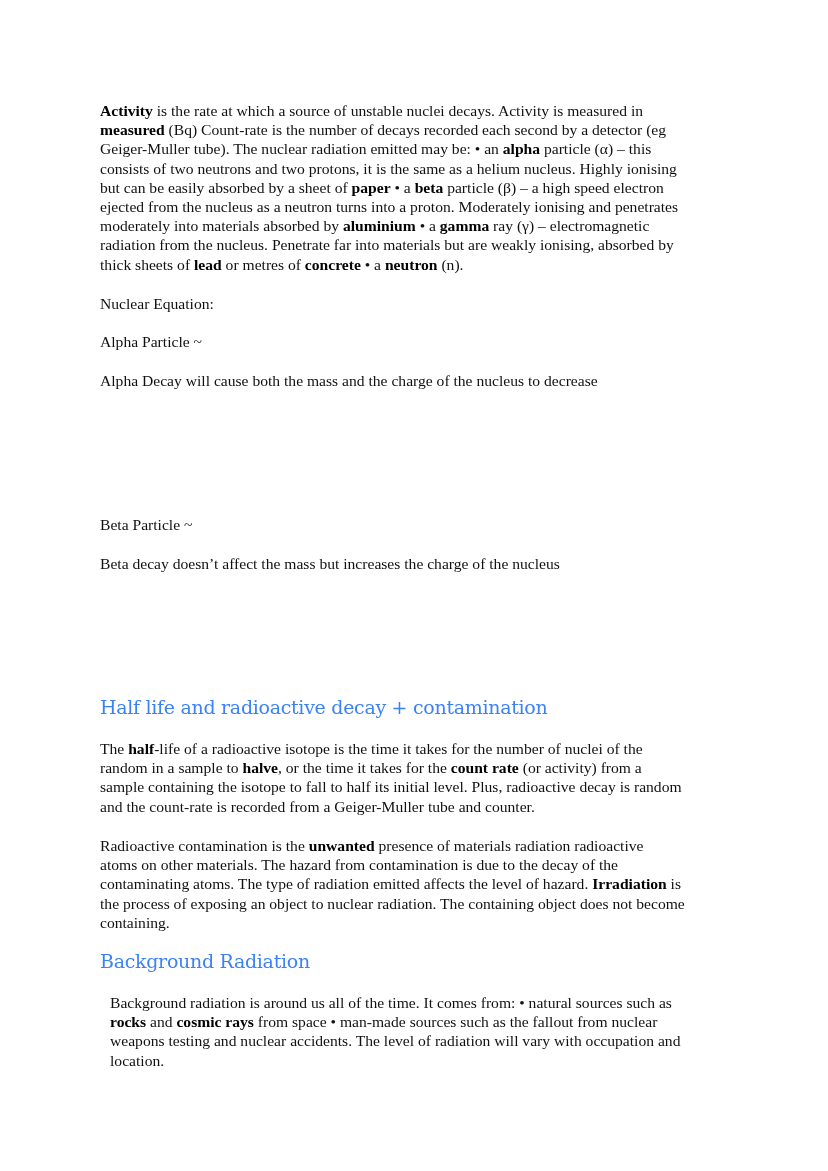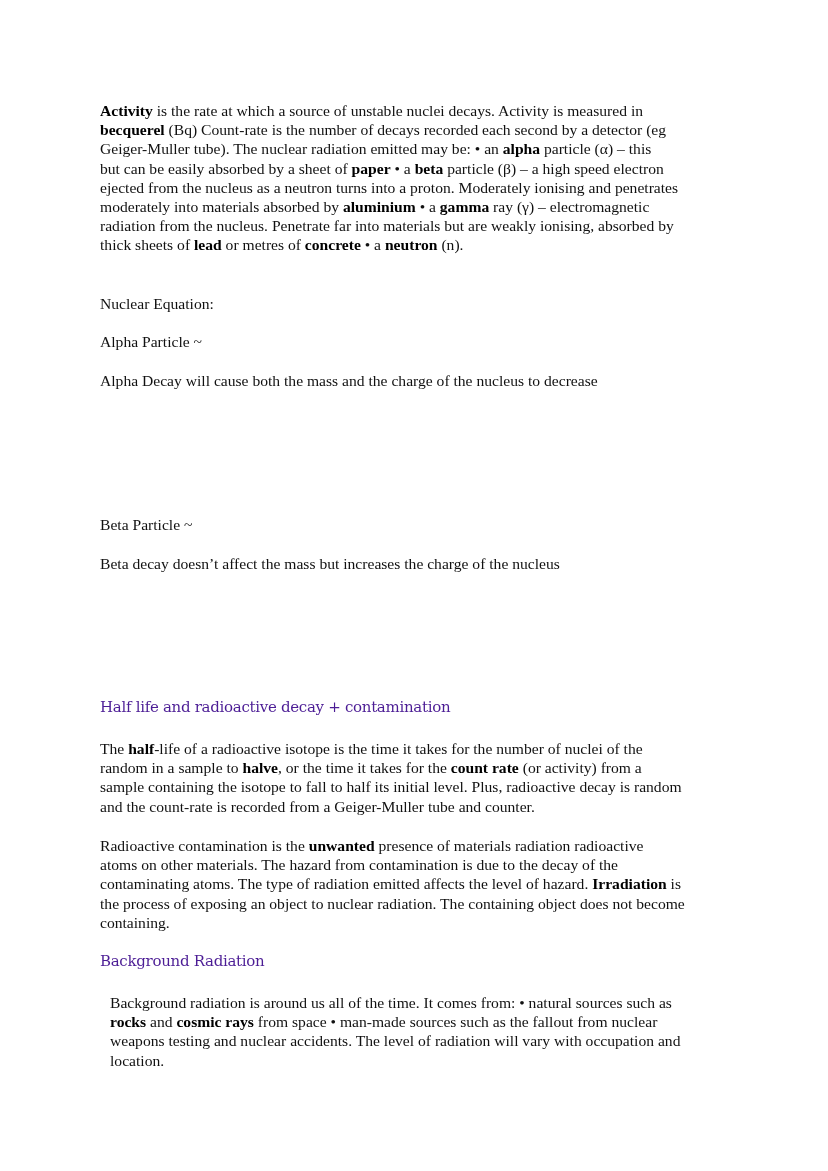--- a/index.html
+++ b/index.html
@@ -29,38 +29,39 @@
       font-size: 15.6px;
       line-height: 19.2px;
       color: #111111;
       margin: 0;
     }
     .para b { font-weight: bold; color: #000; }
     .heading {
       position: absolute;
       left: 100px;
       font-family: "DejaVu Serif", serif;
-      font-size: 15px;
+      font-size: 19px;
       line-height: 20px;
-      color: #4c1d95;
+      color: #3b82f6;
       margin: 0;
       font-weight: normal;
       letter-spacing: -0.3px;
     }
     .line { display: block; white-space: nowrap; }
   </style>
 </head>
 <body>
 
 <div class="page">
 
   <div class="para" style="top:101px;">
       <span class="line"><b>Activity</b><span> is the rate at which a source of unstable nuclei decays. Activity is measured in</span></span>
-      <span class="line"><b>becquerel</b><span> (Bq) Count-rate is the number of decays recorded each second by a detector (eg</span></span>
+      <span class="line"><b>measured</b><span> (Bq) Count-rate is the number of decays recorded each second by a detector (eg</span></span>
       <span class="line"><span>Geiger-Muller tube). The nuclear radiation emitted may be: • an </span><b>alpha</b><span> particle (α) – this</span></span>
+      <span class="line"><span>consists of two neutrons and two protons, it is the same as a helium nucleus. Highly ionising</span></span>
       <span class="line"><span>but can be easily absorbed by a sheet of </span><b>paper</b><span> • a </span><b>beta</b><span> particle (β) – a high speed electron</span></span>
       <span class="line"><span>ejected from the nucleus as a neutron turns into a proton. Moderately ionising and penetrates</span></span>
       <span class="line"><span>moderately into materials absorbed by </span><b>aluminium</b><span> • a </span><b>gamma</b><span> ray (γ) – electromagnetic</span></span>
       <span class="line"><span>radiation from the nucleus. Penetrate far into materials but are weakly ionising, absorbed by</span></span>
       <span class="line"><span>thick sheets of </span><b>lead</b><span> or metres of </span><b>concrete</b><span> • a </span><b>neutron</b><span> (n).</span></span>
     </div>
 
   <p class="para" style="top:294px;">Nuclear Equation:</p>
 
   <p class="para" style="top:332px;">Alpha Particle ~</p>

